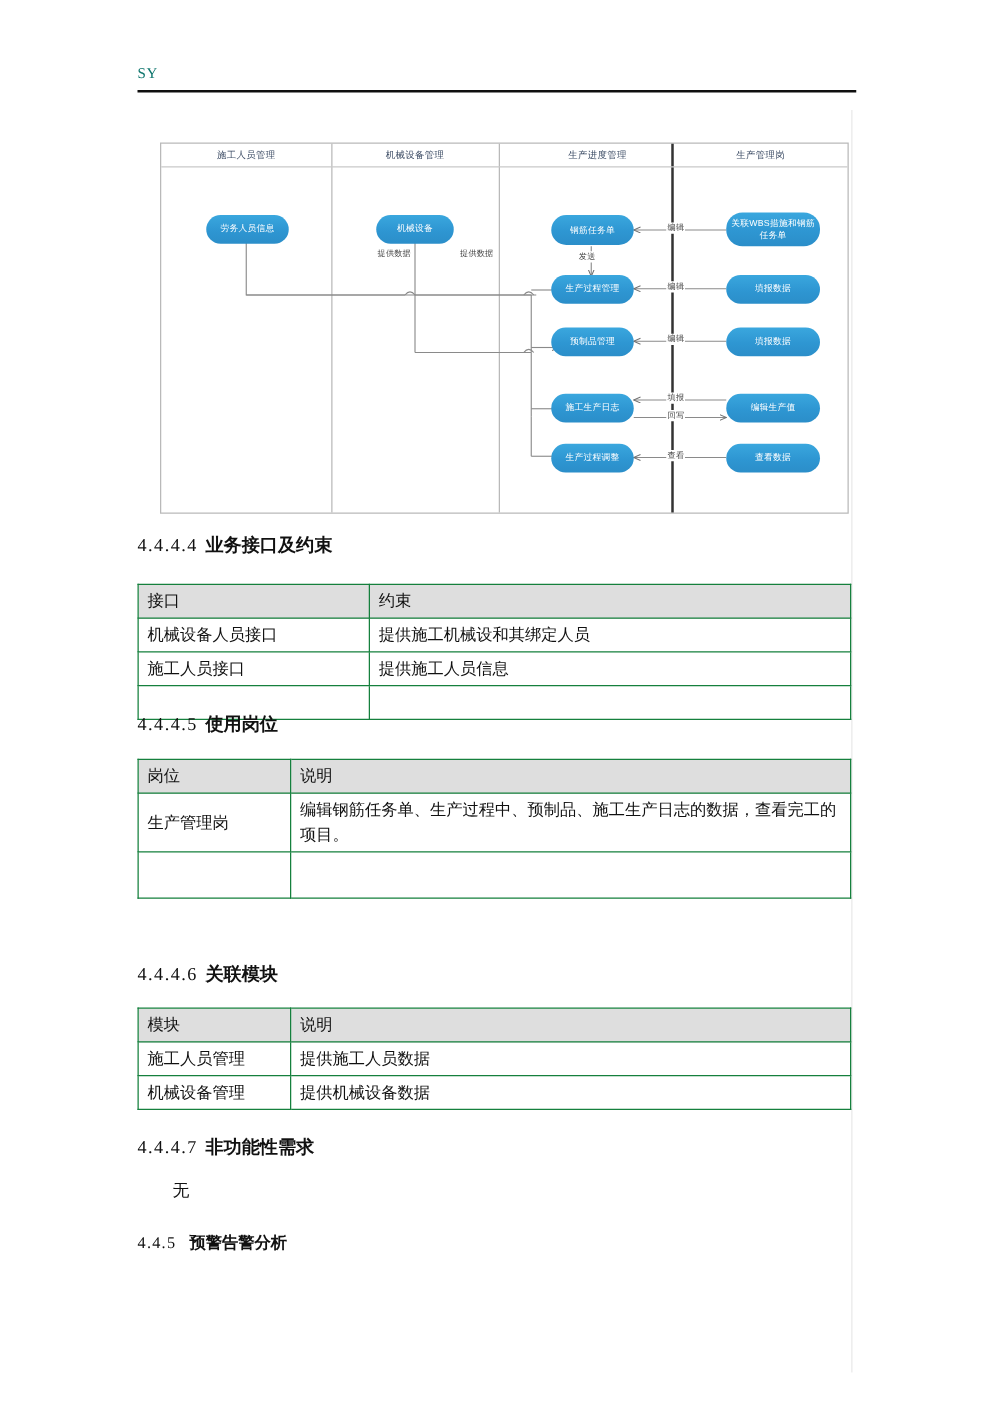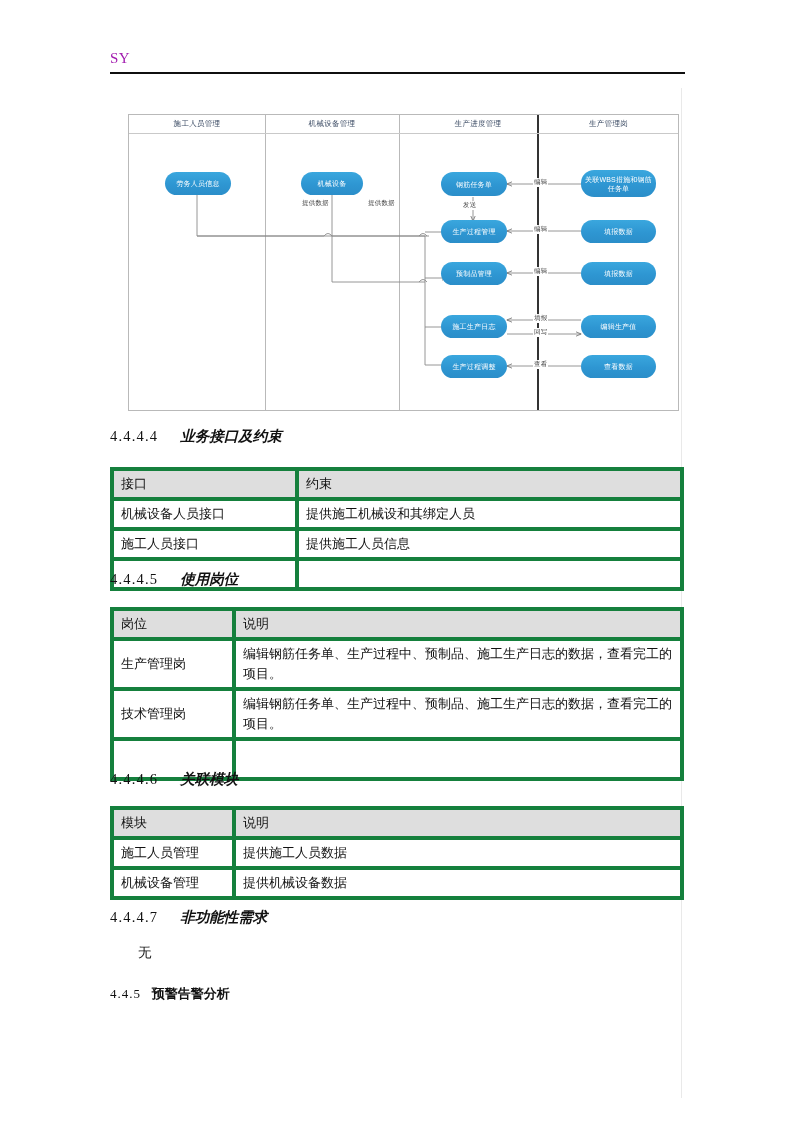--- a/index.html
+++ b/index.html
@@ -34,23 +34,23 @@
   
   .doc-header {
     position: absolute;
     left: 110px;
     top: 48px;
     width: 575px;
     height: 28px;
   }
   .doc-header .hdr-text {
     font-family: "Liberation Serif", serif;
-    font-size: 15px;
+    font-size: 12px;
     letter-spacing: 0.5px;
-    color: #a21caf;
+    color: #0f766e;
     line-height: 20px;
   }
   .doc-header .hdr-rule {
     position: absolute;
     left: 0;
     top: 24px;
     width: 575px;
     height: 2px;
     background: #0f0f0f;
   }
@@ -142,22 +142,21 @@
     font-size: 14.5px;
     color: #111;
     white-space: nowrap;
   }
   .h4 .num {
     font-family: "Liberation Serif", serif;
     font-weight: normal;
     letter-spacing: 1.2px;
   }
   .h4 .ttl {
-    margin-left: 18px;
-    font-style: italic;
+    margin-left: 2px;
   }
   .h3 {
     position: absolute;
     left: 110px;
     font-family: "Liberation Sans", "DejaVu Sans", sans-serif;
     font-weight: bold;
     font-size: 13px;
     color: #111;
     white-space: nowrap;
     text-align: right;
@@ -175,21 +174,21 @@
   table.doc-table {
     position: absolute;
     left: 110px;
     border-collapse: collapse;
     table-layout: fixed;
     font-family: "Liberation Serif", "DejaVu Serif", serif;
     font-size: 13px;
     color: #111;
   }
   table.doc-table td, table.doc-table th {
-    border: 4px solid #15803d;
+    border: 1px solid #15803d;
     padding: 3px 7px;
     vertical-align: middle;
     text-align: left;
     font-weight: normal;
     line-height: 20px;
   }
   table.doc-table thead td {
     background: #dedede;
   }
   td.center { text-align: center; }
@@ -376,24 +375,20 @@
         <td>岗位</td>
         <td>说明</td>
       </tr>
     </thead>
     <tbody>
       <tr>
         <td>生产管理岗</td>
         <td class="cell-multi">编辑钢筋任务单、生产过程中、预制品、施工生产日志的数据，查看完工的项目。</td>
       </tr>
       <tr>
-        <td>技术管理岗</td>
-        <td class="cell-multi">编辑钢筋任务单、生产过程中、预制品、施工生产日志的数据，查看完工的项目。</td>
-      </tr>
-      <tr>
         <td style="height:30px;">&nbsp;</td>
         <td>&nbsp;</td>
       </tr>
     </tbody>
   </table>
 
   <div class="h4" style="top:770px;">
     <span class="num">4.4.4.6</span>
     <span class="ttl">关联模块</span>
   </div>

